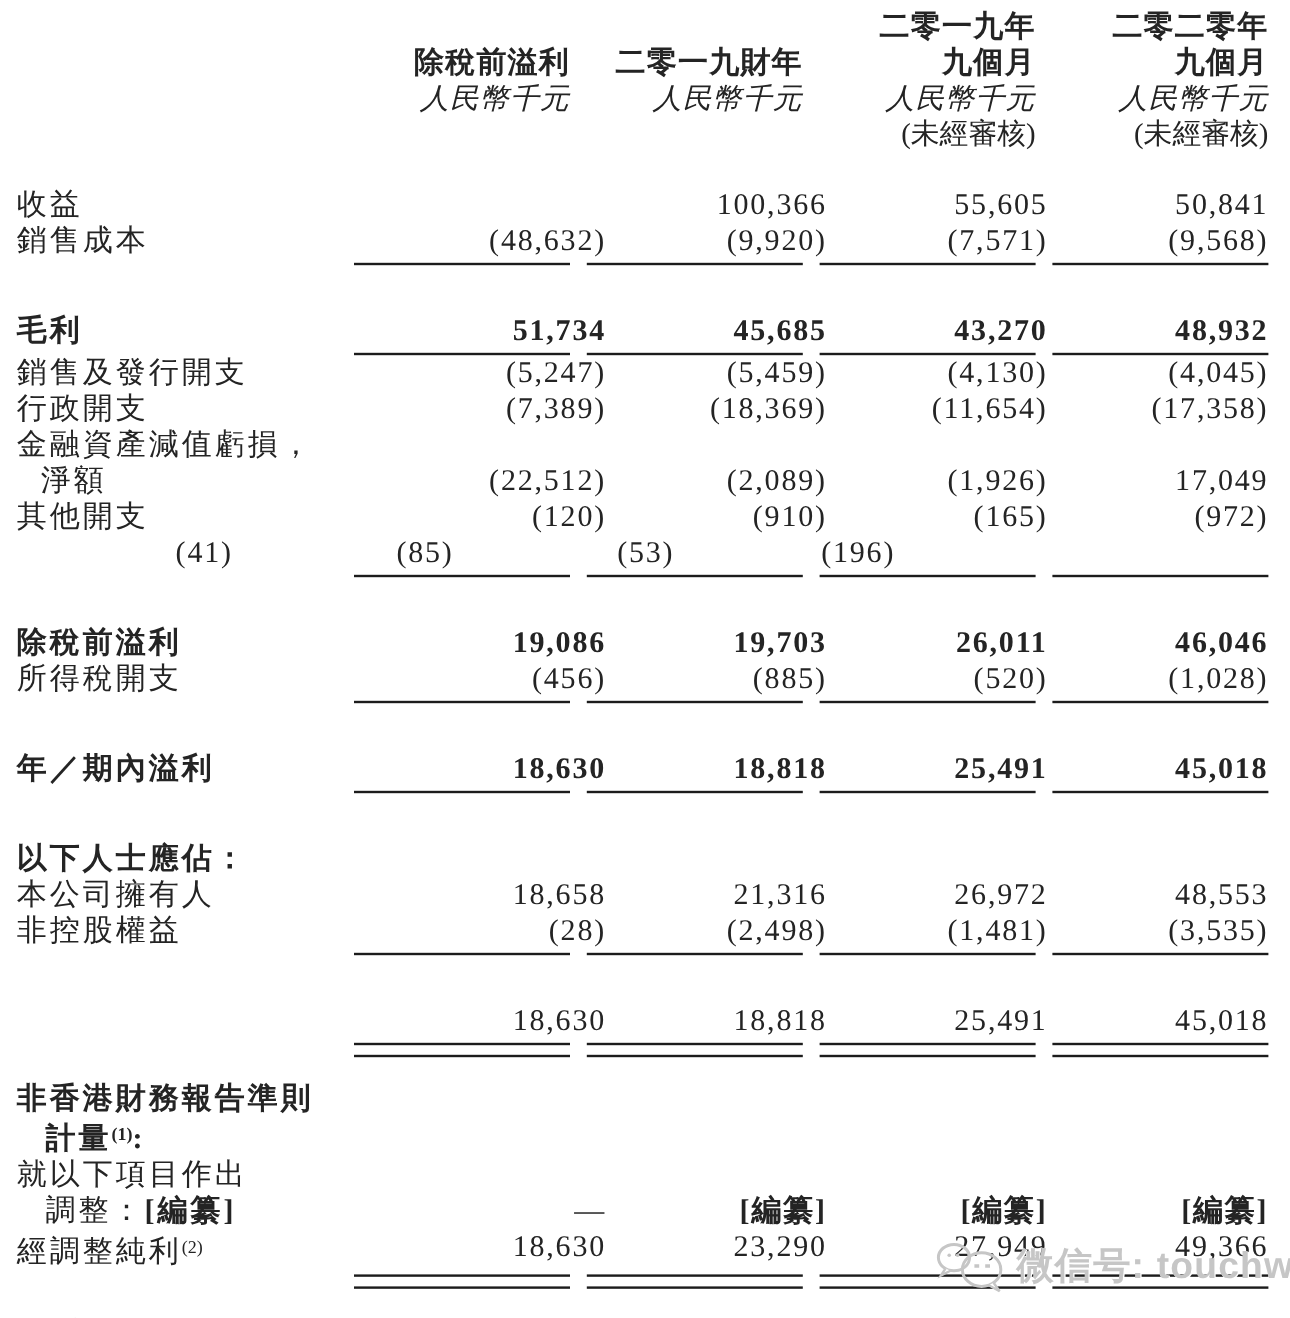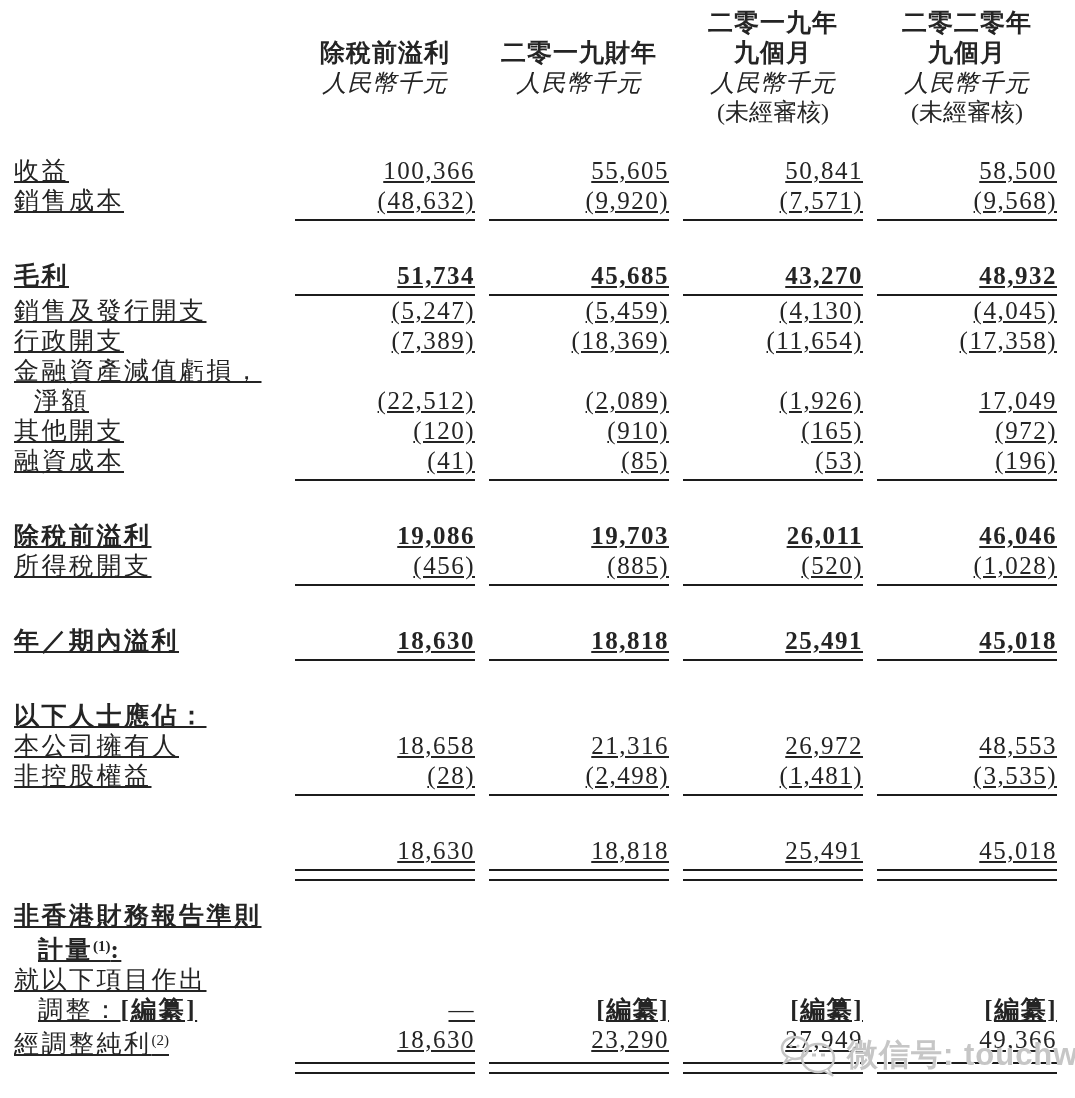--- a/index.html
+++ b/index.html
@@ -10,28 +10,28 @@
   html,body{margin:0;padding:0;background:#ffffff;}
   body{
     width:1075px;height:1098px;box-sizing:border-box;position:relative;overflow:hidden;
     padding:6px 18px 12px 14px;
     font-family:"Liberation Serif","DejaVu Serif",serif;
     color:var(--text);
   }
   
   .hrow{display:flex;gap:14px;}
   .hlabel{flex:1;}
-  .hcell{width:180px;text-align:center;}
+  .hcell{width:180px;text-align:right;}
   .htitle{height:92px;display:flex;flex-direction:column;justify-content:flex-end;}
   .htitle .t{font-weight:bold;font-size:25px;line-height:30px;letter-spacing:1px;white-space:nowrap;}
   .htitle .u{font-style:italic;font-size:24px;line-height:30px;letter-spacing:1px;white-space:nowrap;}
   .hnote{height:28px;font-size:24px;line-height:28px;white-space:nowrap;}
   
   #rows{margin-top:30px;}
-  .row{display:flex;gap:14px;font-size:25px;line-height:30px;text-decoration:underline;}
+  .row{display:flex;gap:4px;font-size:25px;line-height:30px;}
   .row .lbl{flex:1;letter-spacing:2.5px;white-space:nowrap;}
   .row .lbl.ind1{padding-left:20px;}
   .row .lbl.ind2{padding-left:24px;}
   .row .val{width:180px;text-align:right;letter-spacing:1.5px;white-space:nowrap;}
   .row.b .lbl,.row.b .val,.bseg{font-weight:bold;}
   .gap{margin-top:40px;}
   .gap-sm{margin-top:20px;}
   .sup{font-size:15px;vertical-align:7px;letter-spacing:0;}
   
   .rrow{display:flex;gap:14px;margin-top:3px;}
@@ -85,21 +85,20 @@
         </div>
         <div class="hnote">(未經審核)</div>
       </div>
     </div>
   <div id="rows">
       <div class="row">
         <div class="lbl"><span>收益</span></div>
         <div class="val">100,366</div>
         <div class="val">55,605</div>
         <div class="val">50,841</div>
-        <div class="val">58,500</div>
       </div>
       <div class="row">
         <div class="lbl"><span>銷售成本</span></div>
         <div class="val">(48,632)</div>
         <div class="val">(9,920)</div>
         <div class="val">(7,571)</div>
         <div class="val">(9,568)</div>
       </div>
       <div class="rrow">
         <div class="sp"></div>
@@ -147,21 +146,20 @@
         <div class="val">17,049</div>
       </div>
       <div class="row">
         <div class="lbl"><span>其他開支</span></div>
         <div class="val">(120)</div>
         <div class="val">(910)</div>
         <div class="val">(165)</div>
         <div class="val">(972)</div>
       </div>
       <div class="row">
-        <div class="lbl"><span>融資成本</span></div>
         <div class="val">(41)</div>
         <div class="val">(85)</div>
         <div class="val">(53)</div>
         <div class="val">(196)</div>
       </div>
       <div class="rrow">
         <div class="sp"></div>
         <div class="ln"></div>
         <div class="ln"></div>
         <div class="ln"></div>

